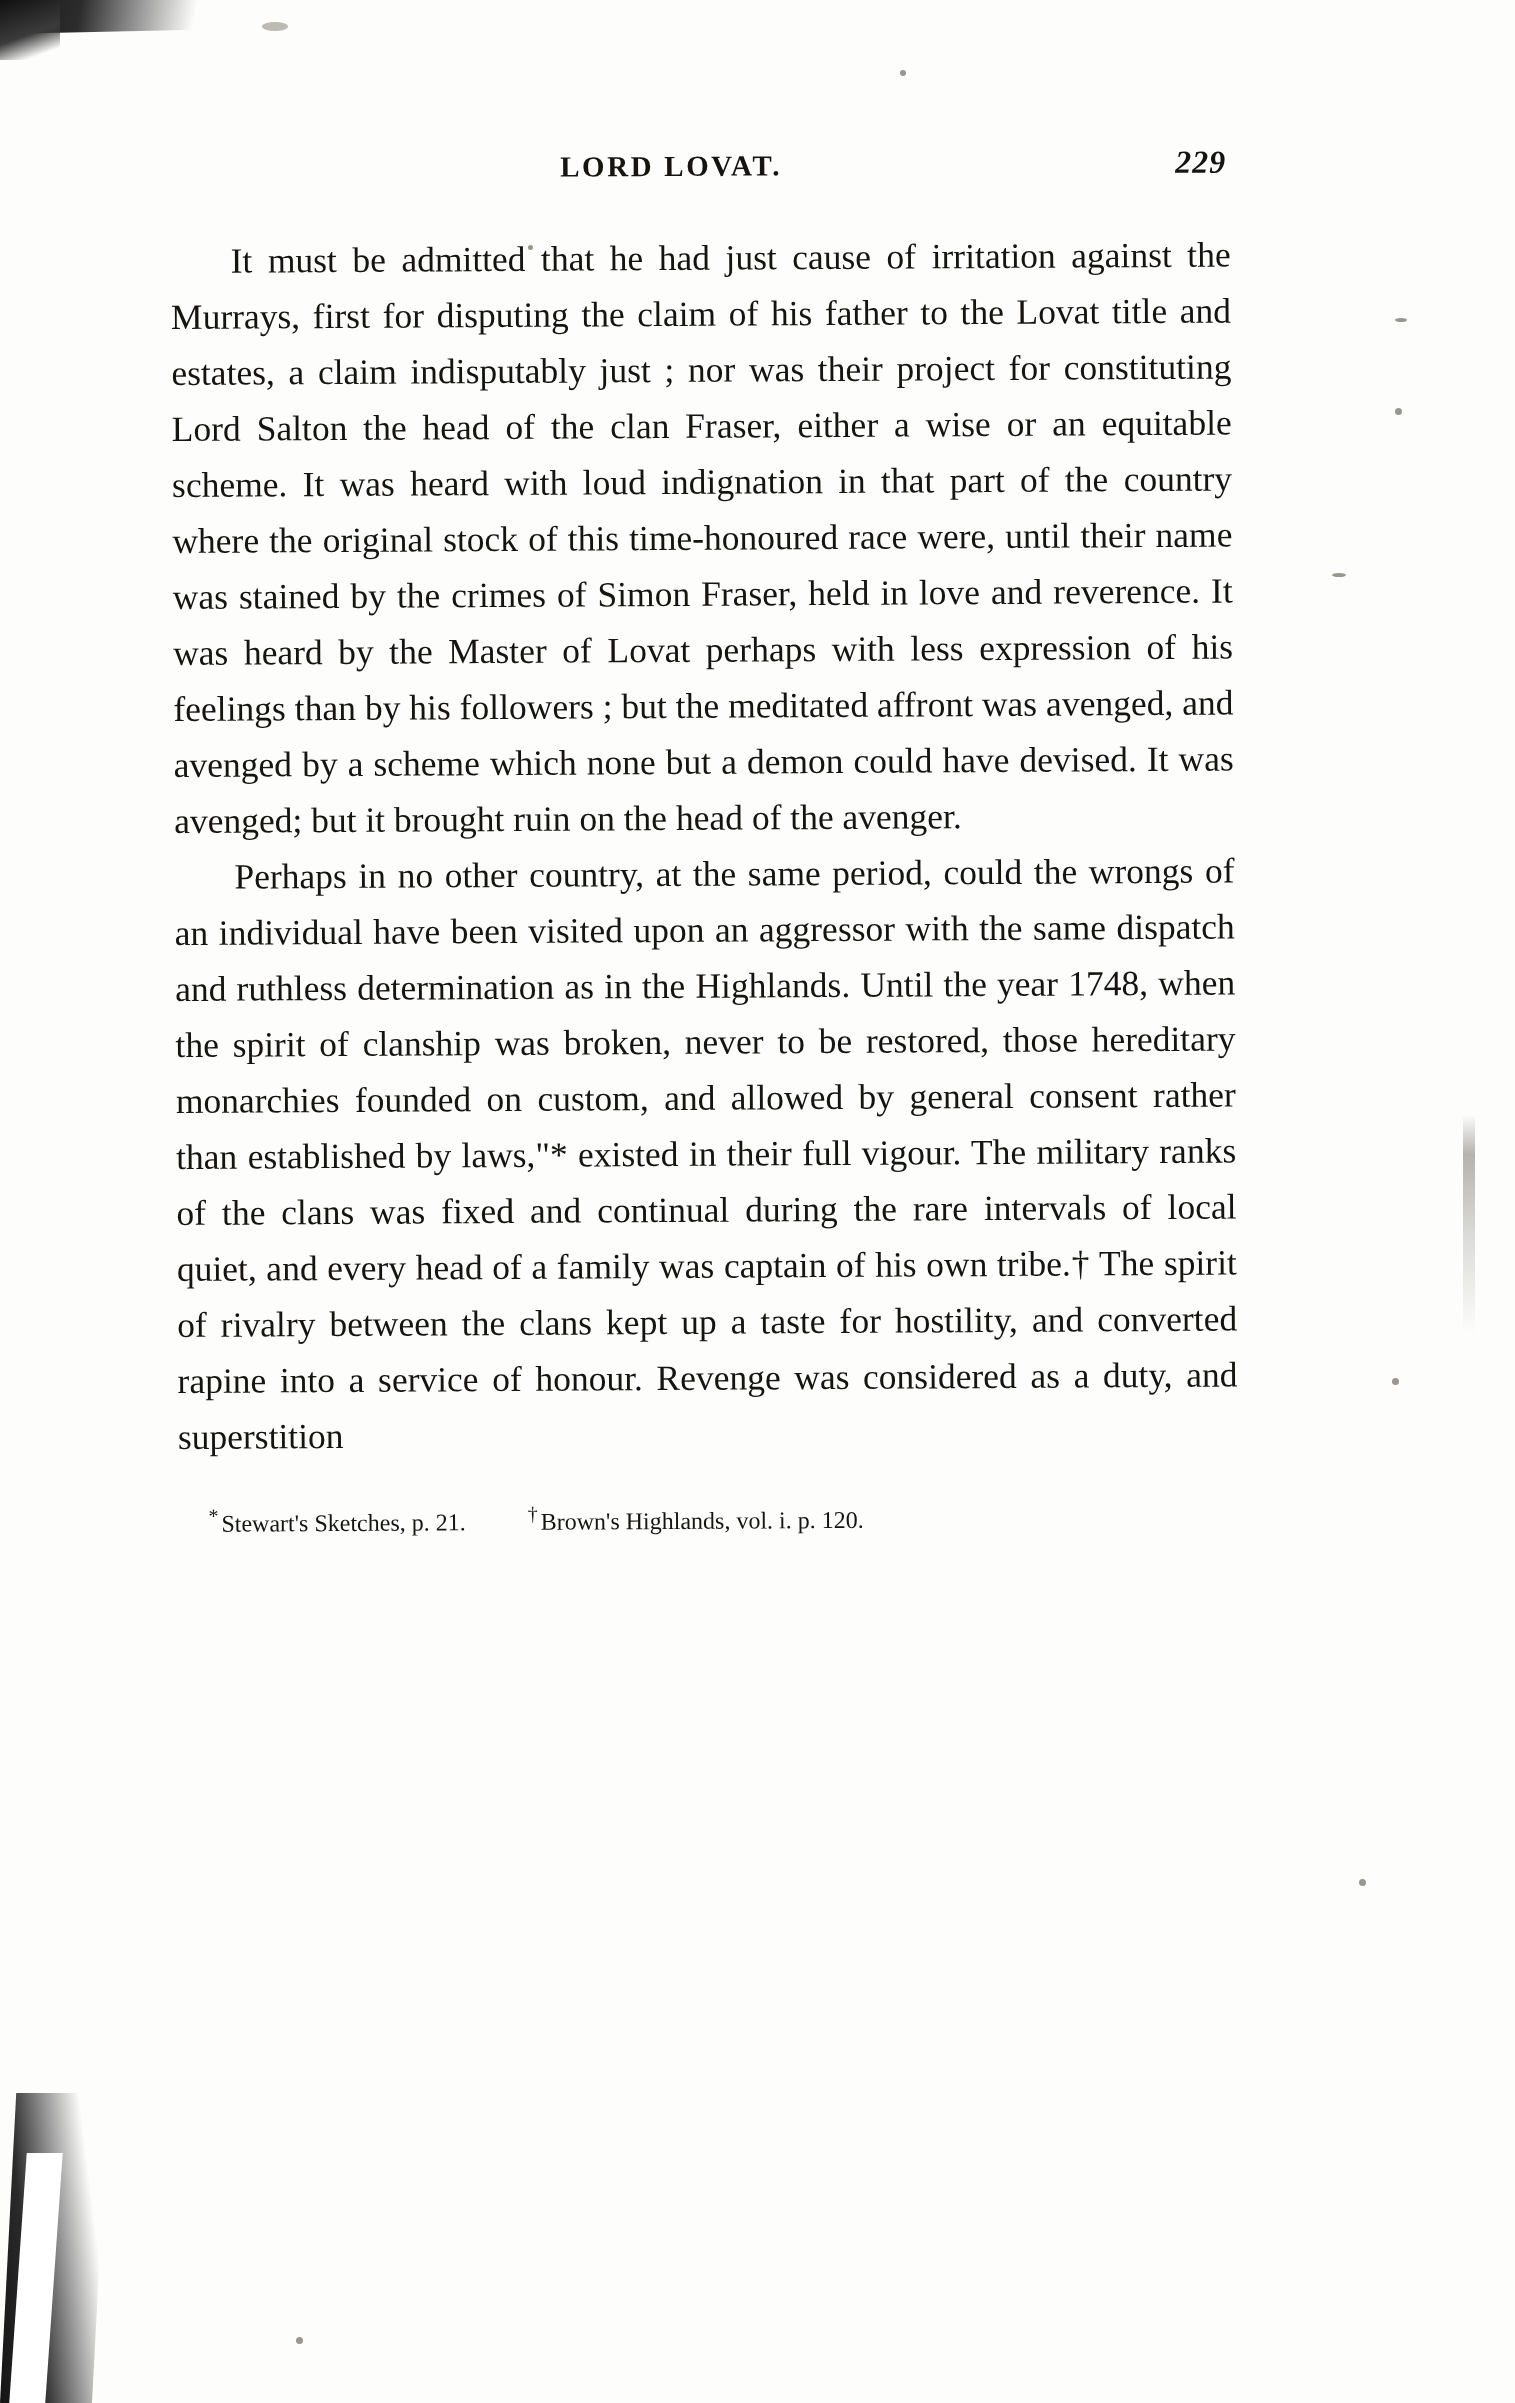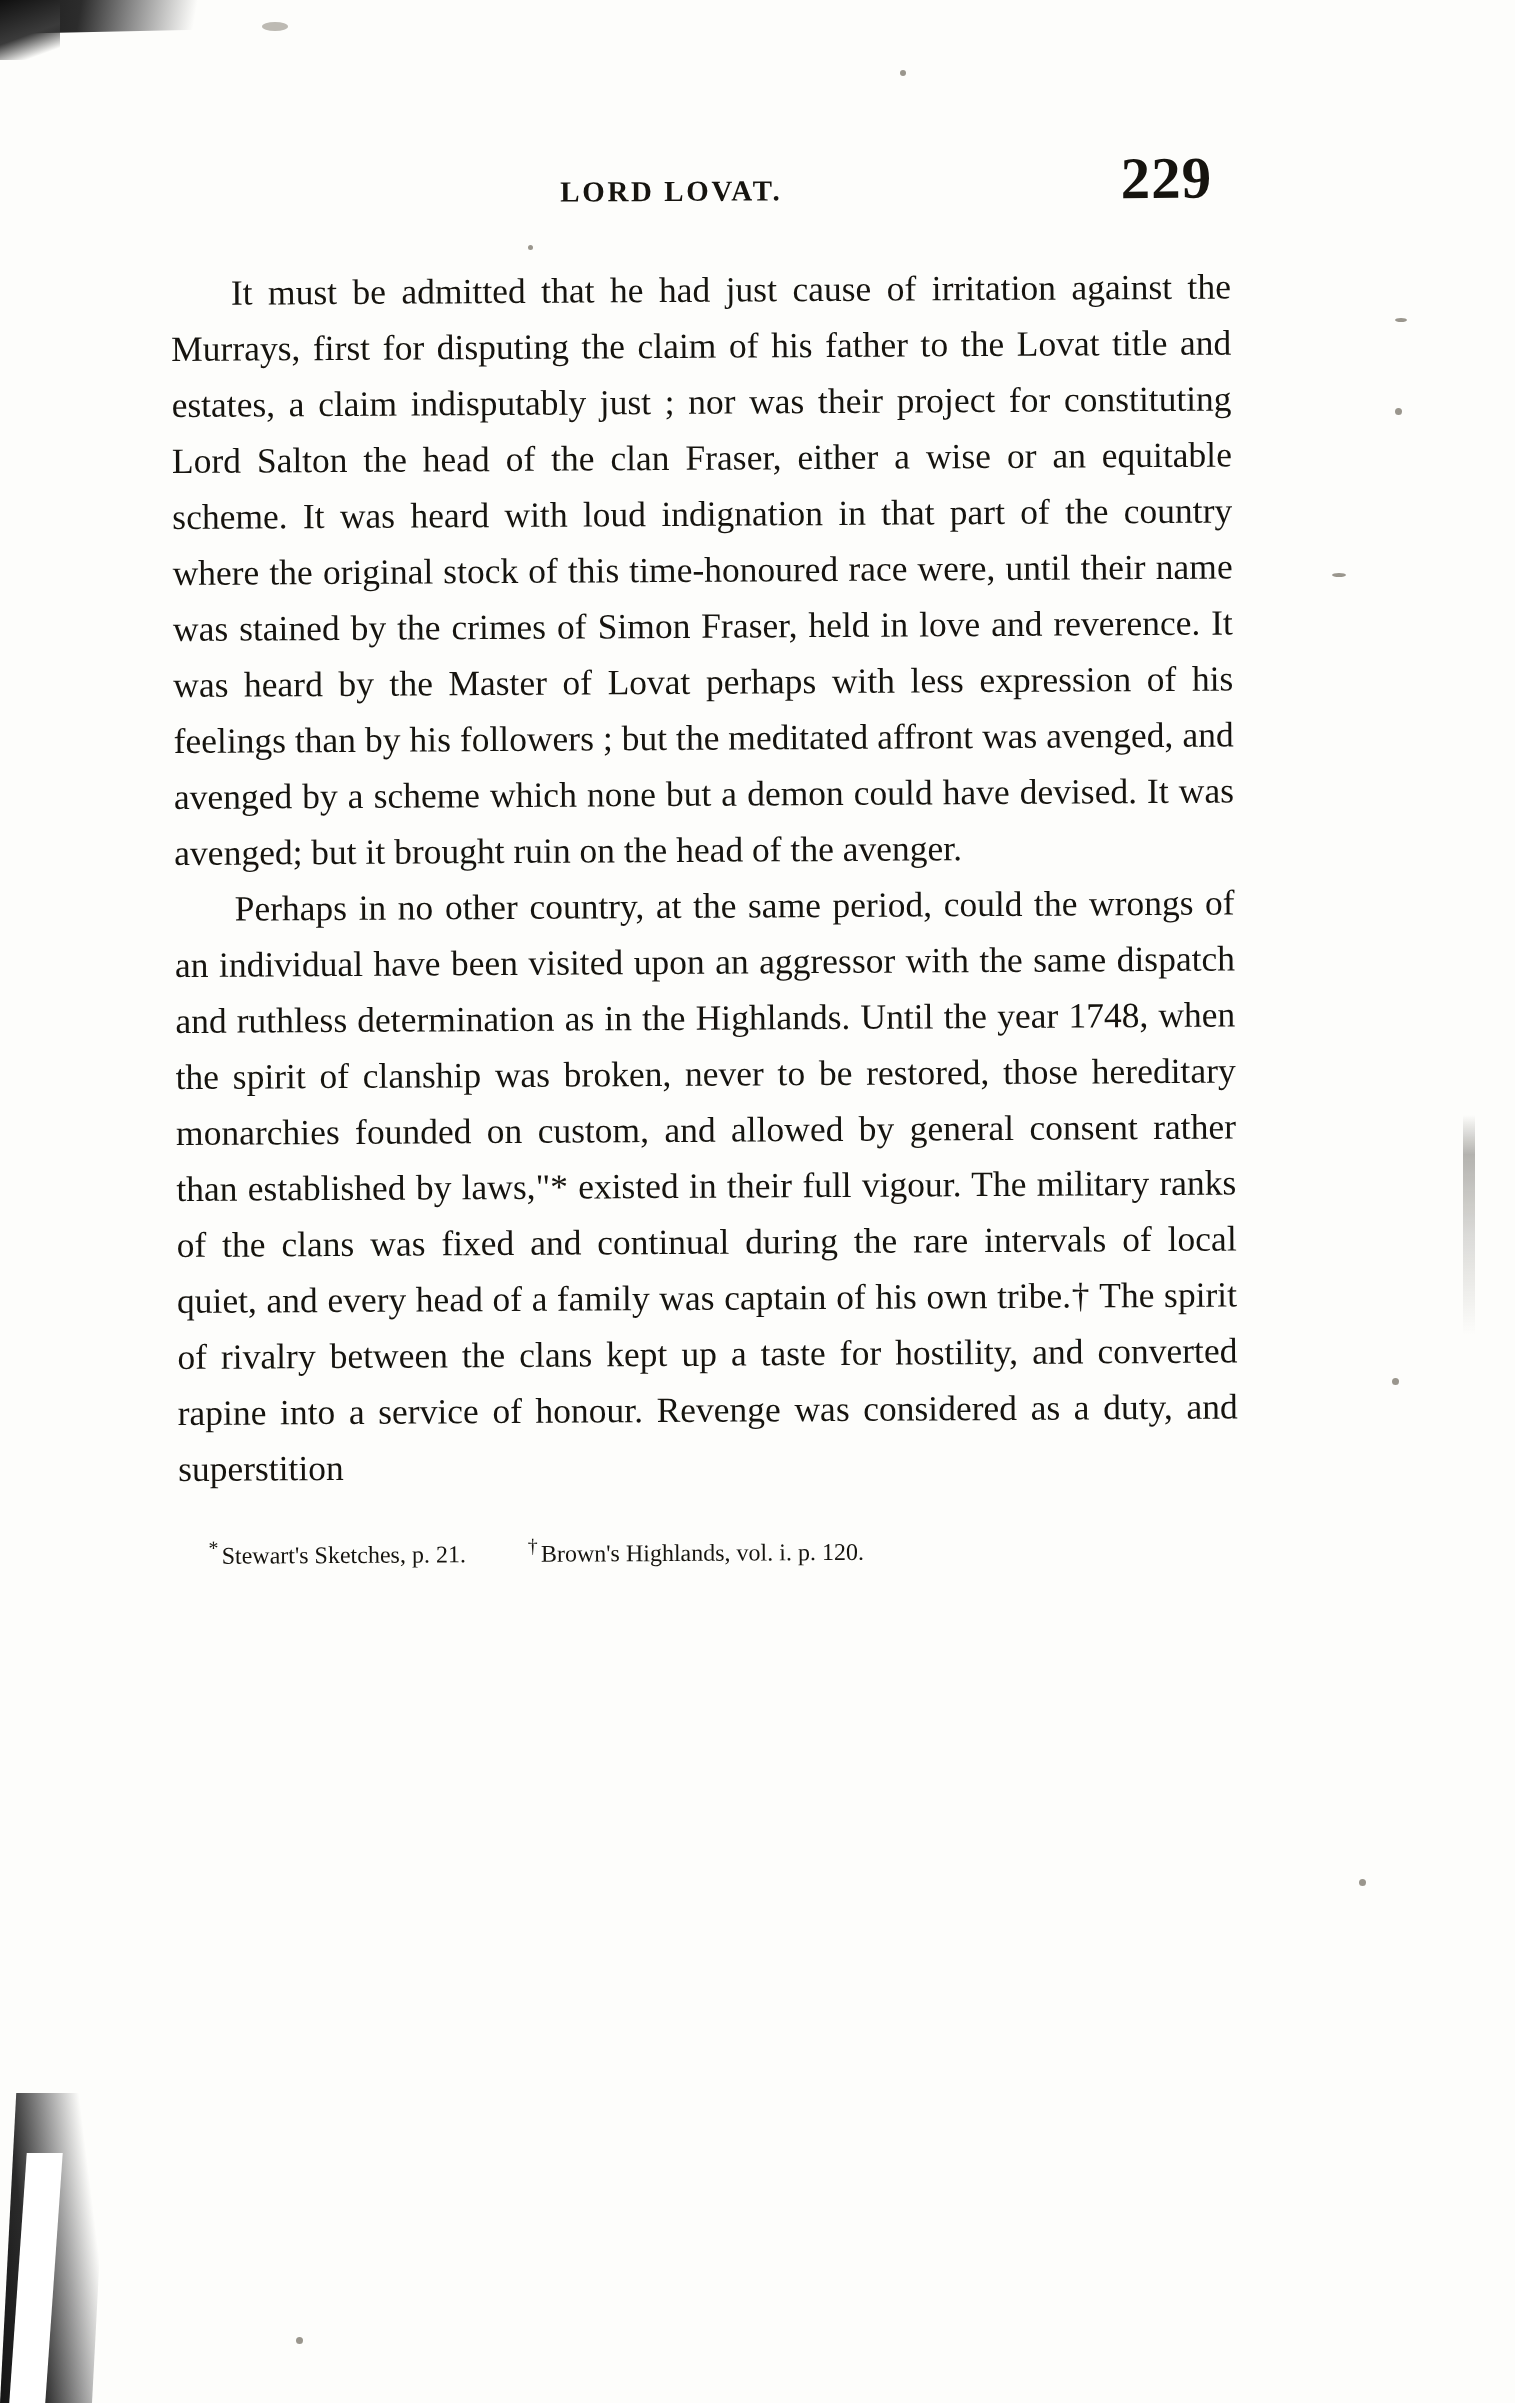--- a/index.html
+++ b/index.html
@@ -89,24 +89,25 @@
   }
   .running-head {
     font-family: "Liberation Serif", serif;
     font-size: 29px;
     letter-spacing: 2.6px;
     font-weight: 700;
     margin-left: 390px;
   }
   .folio {
     font-family: "Liberation Serif", serif;
-    font-size: 59px;
+    font-size: 32px;
     font-weight: 700;
     letter-spacing: 1px;
-    margin-right: 18px;
+    margin-right: 4px;
+    font-style: italic;
   }
 
   .body-text p {
     margin: 0;
     font-size: 35.5px;
     line-height: 56px;
     text-align: justify;
     text-justify: inter-word;
     text-indent: 60px;
     hyphens: manual;

